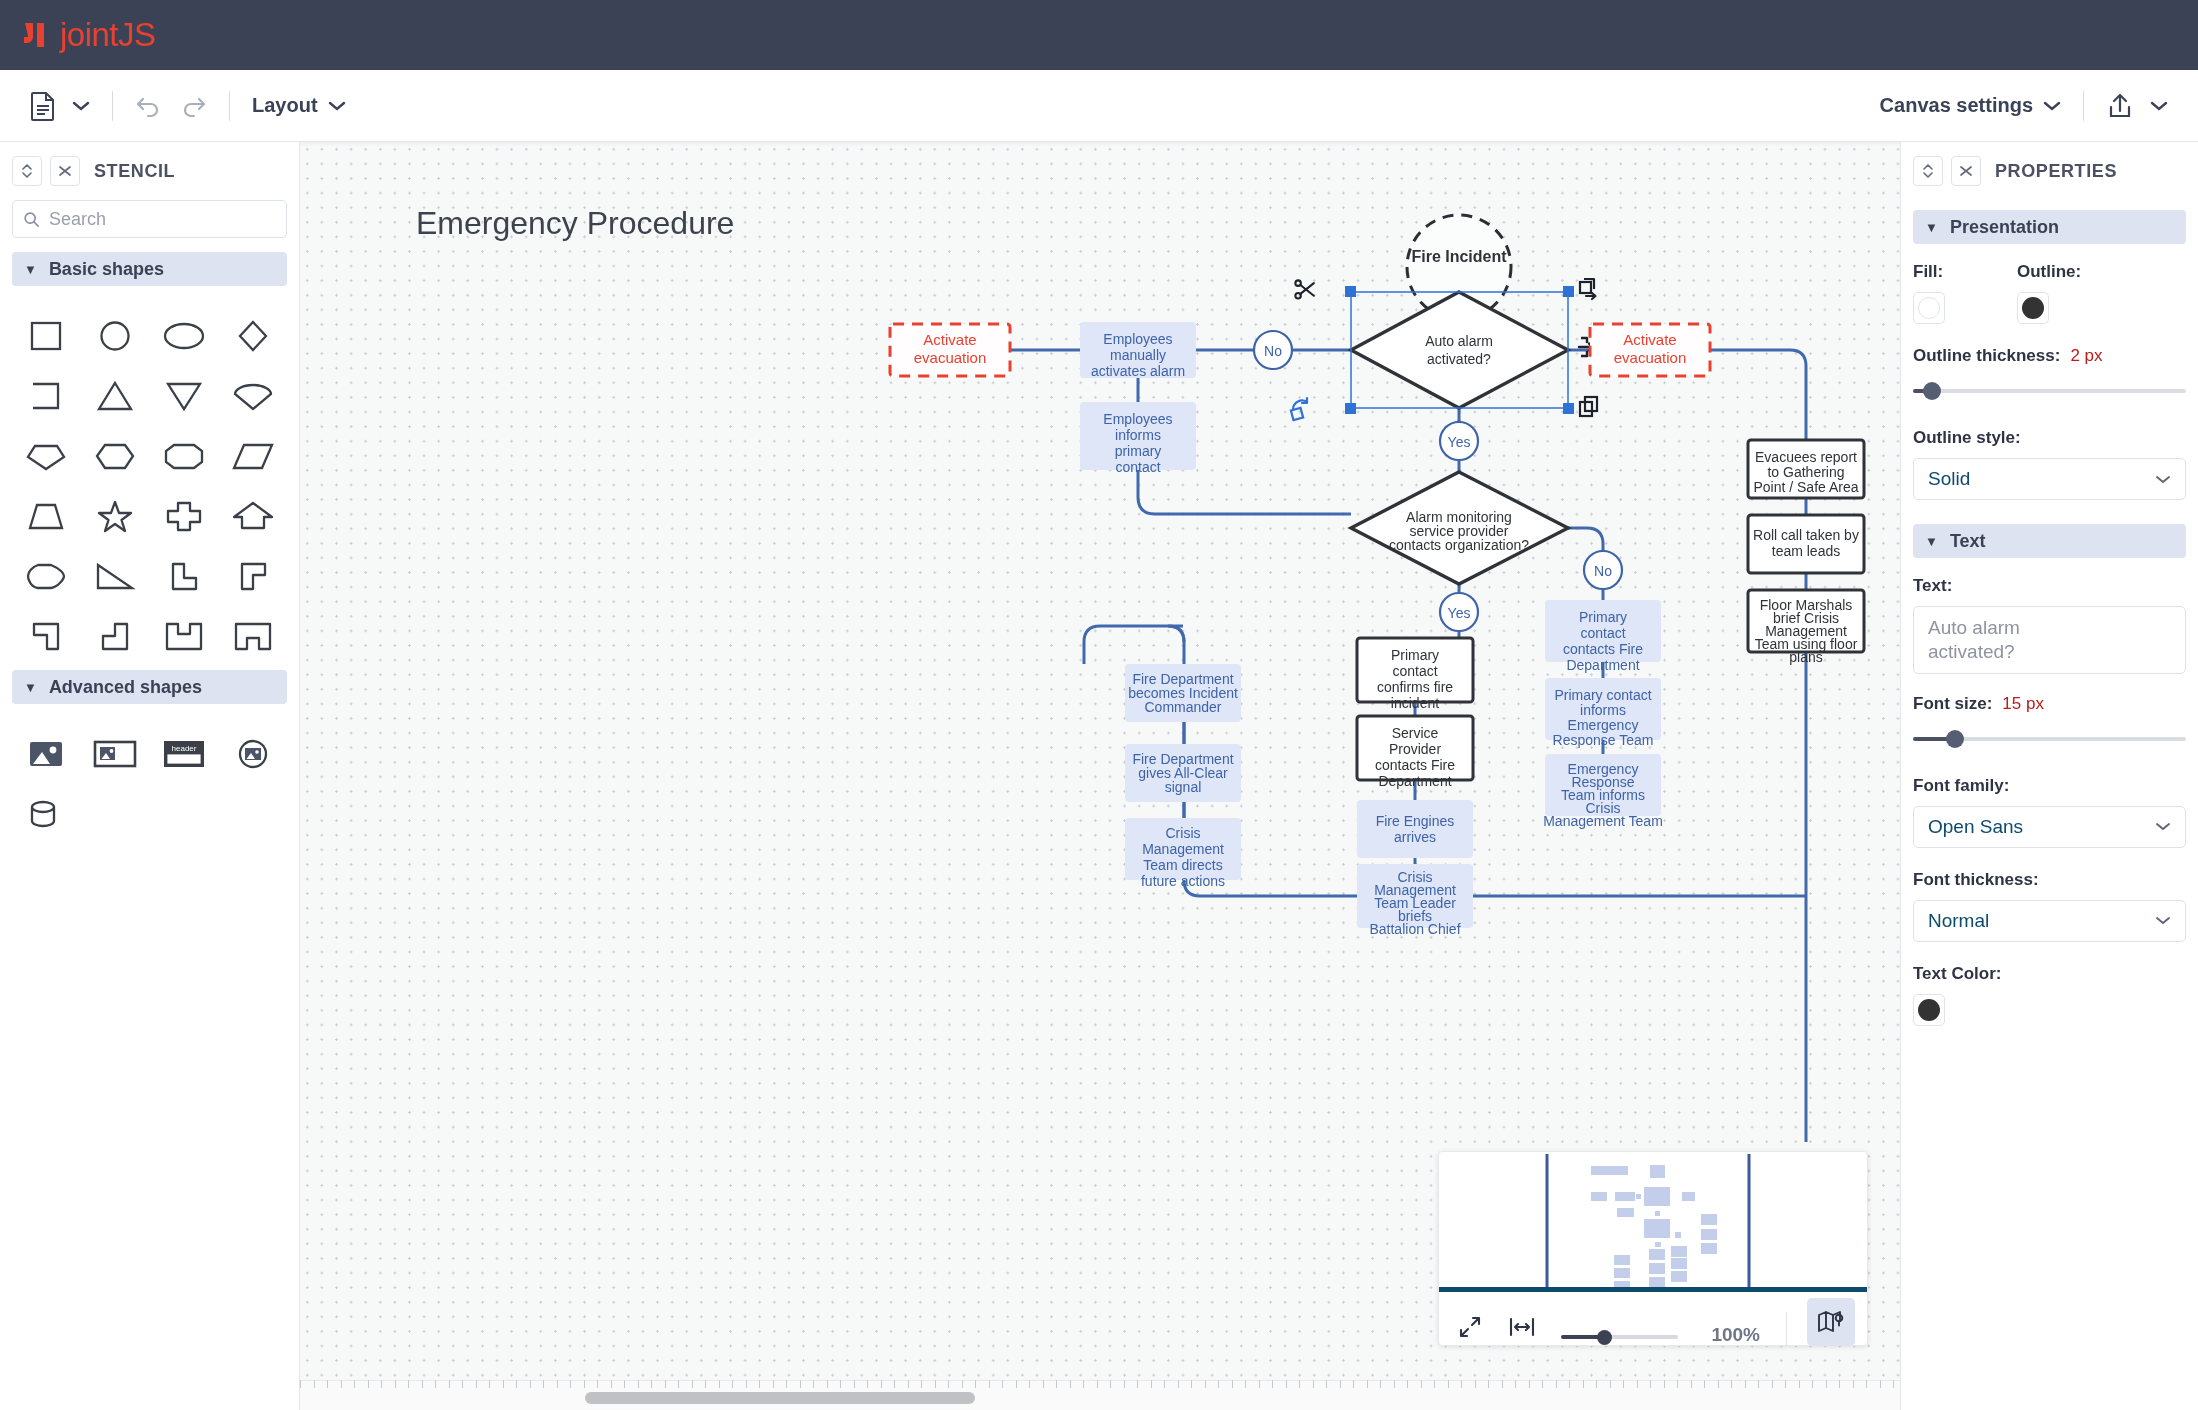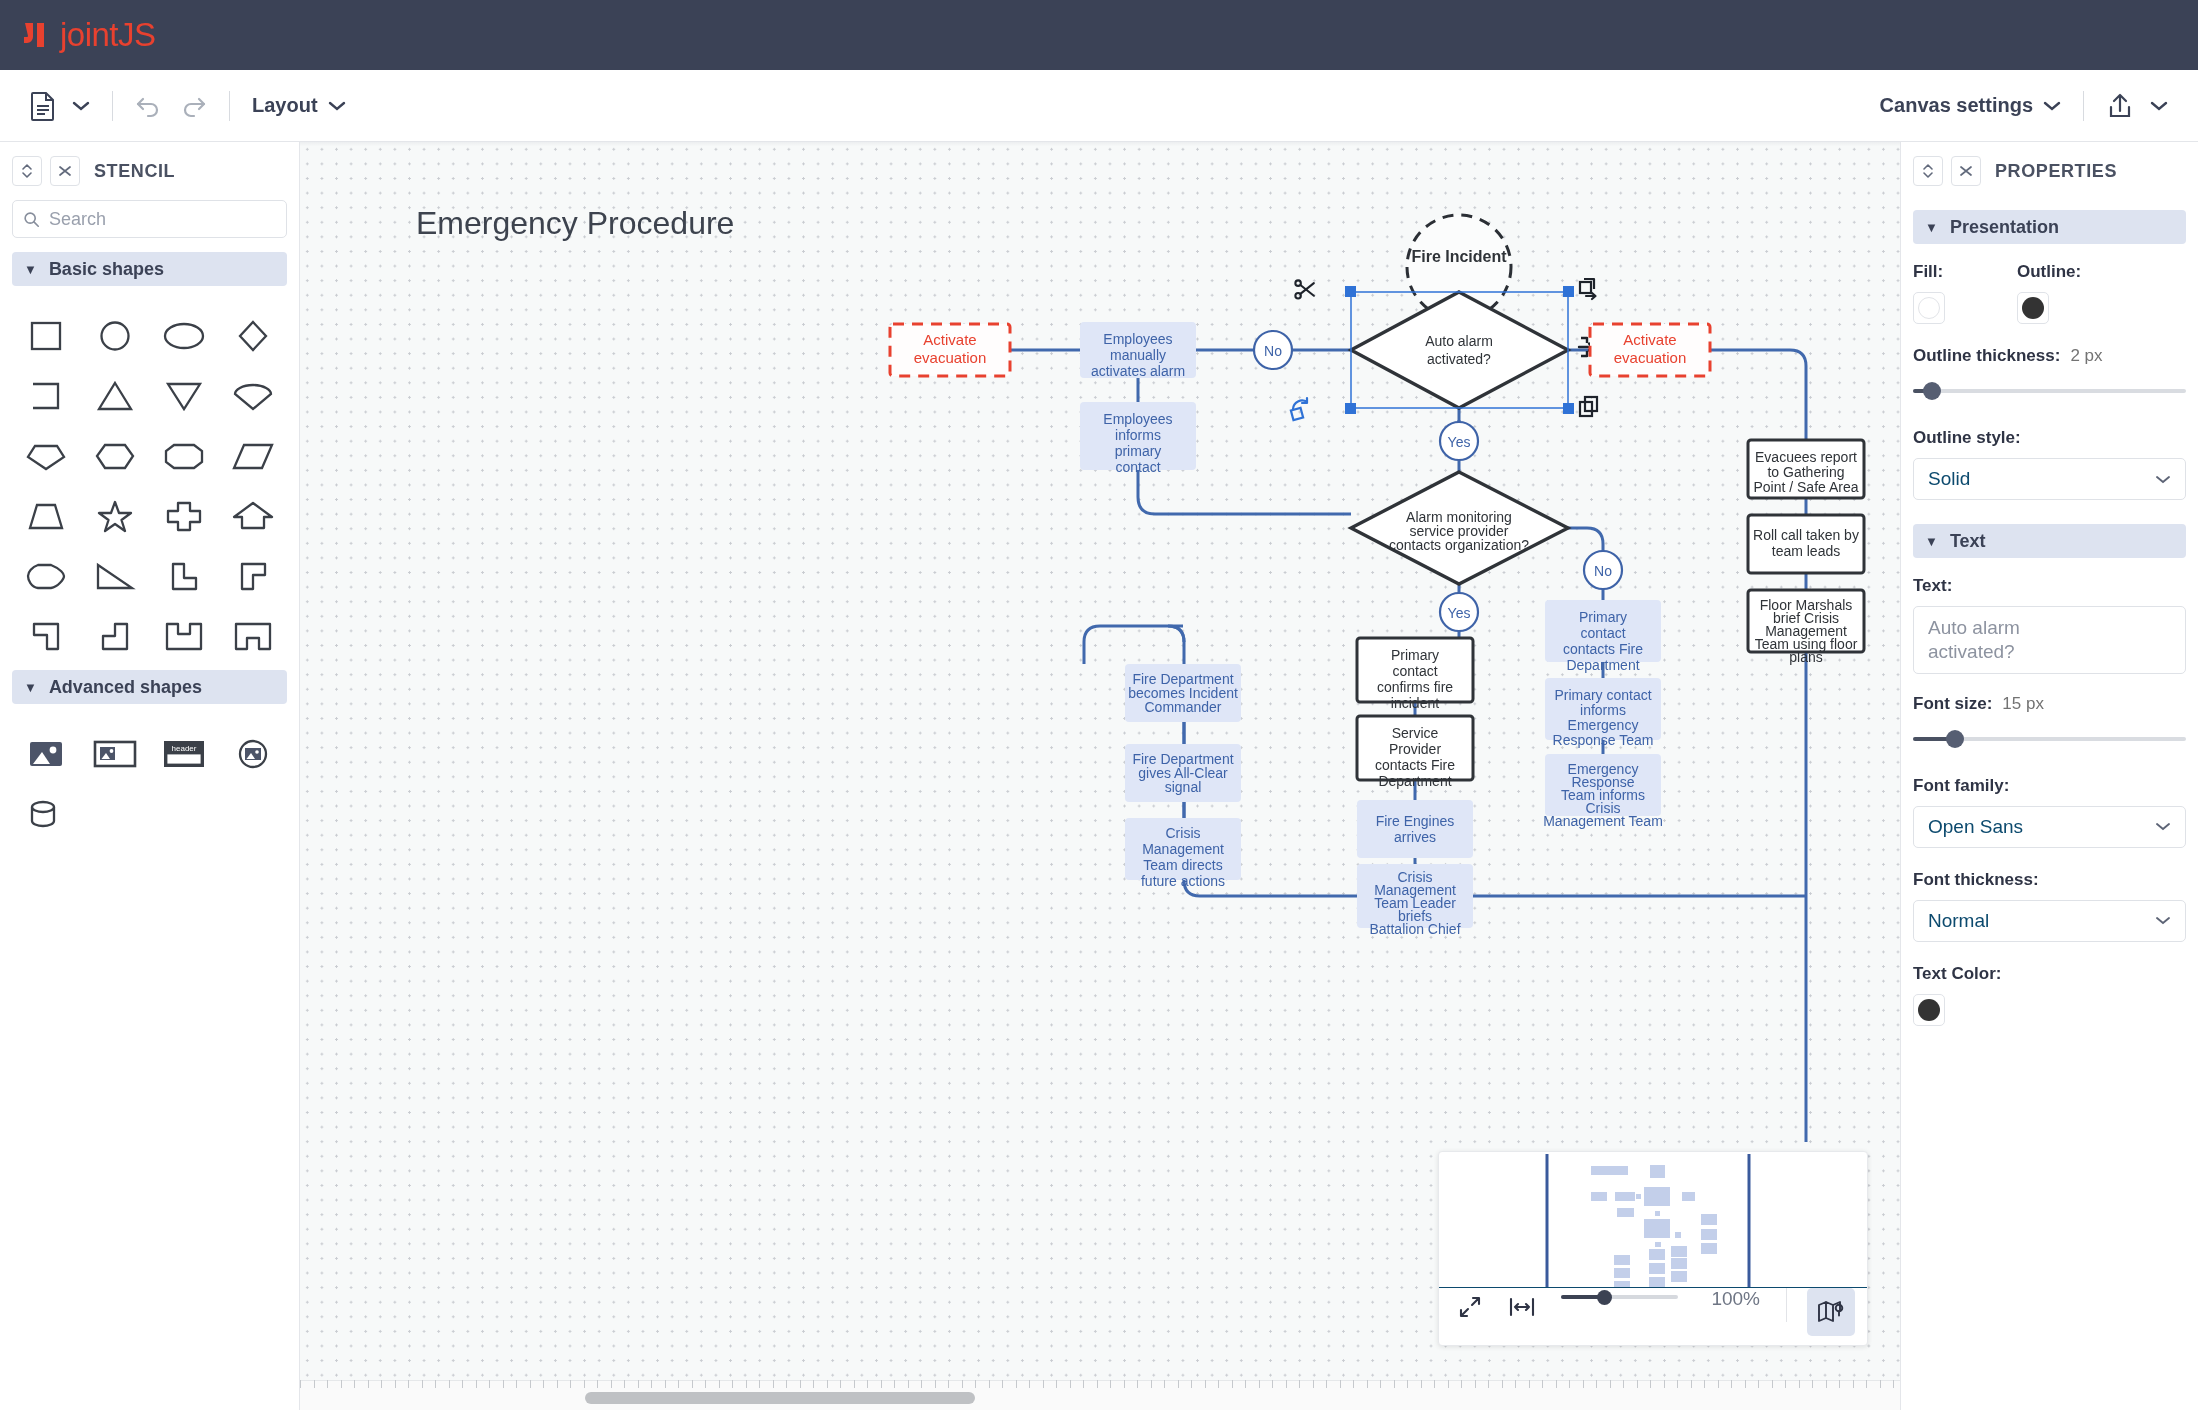--- a/index.html
+++ b/index.html
@@ -95,36 +95,36 @@
   
   .n-txt { font-family: "Liberation Sans", sans-serif; text-anchor: middle; }
 
   
   .minimap {
     position: absolute; right: 32px; bottom: 64px; width: 430px; height: 195px;
     background: #ffffff; border: 1px solid #e7e9ec; border-radius: 4px;
     box-shadow: 0 1px 5px rgba(0,0,0,0.10);
   }
   .mm-canvas { position: relative; width: 100%; height: 135px; overflow: hidden; }
-  .mm-bar { width: 100%; height: 59px; border-top: 1px solid #0c4a6e;
-            display: flex; align-items: flex-start; padding: 0 12px; gap: 14px; }
+  .mm-bar { width: 100%; height: 59px; border-top: 5px solid #0c4a6e;
+            display: flex; align-items: flex-end; padding: 0 12px; gap: 14px; font-weight: bold; }
   .mm-icon-btn { width: 38px; height: 38px; display:flex; align-items:center; justify-content:center; cursor:pointer; border-radius:4px; }
   .mm-slider-wrap { flex: 1; display: flex; align-items: center; padding: 0 6px; }
   .mm-zoom-label { font-size: 19px; color: #6f7685; min-width: 62px; text-align: right; }
   .mm-vsep { width:1px; height:34px; background:#e2e4e8; margin: 0 6px 0 12px; }
   .mm-map-btn { width: 48px; height: 48px; background: #dde3f0; border-radius: 5px;
                 display:flex; align-items:center; justify-content:center; cursor:pointer; }
 
   
   .props {
     position: absolute; right: 0; top: 142px; width: 298px; height: 1268px;
     background: #ffffff; border-left: 1px solid #e4e6ea;
   }
   .prop-label { font-size: 17px; font-weight: bold; color: #2f3445; }
-  .prop-value { font-size: 17px; color: #737373; }
+  .prop-value { font-size: 17px; color: #b91c1c; }
   .swatch {
     width: 32px; height: 32px; border: 1px solid #e0e3e8; border-radius: 5px;
     display: flex; align-items: center; justify-content: center; cursor: pointer; background:#fff;
   }
   .swatch-dot { width: 22px; height: 22px; border-radius: 50%; }
   .slider-row { position: relative; height: 22px; margin-top: 14px; }
   .slider-track-off { position:absolute; left:0; top:9px; height: 4px; width:100%; background: #d9dce1; border-radius:2px; }
   .slider-track-on { position:absolute; left:0; top:9px; height: 4px; background:#4a5162; border-radius:2px; }
   .slider-knob { position:absolute; top:2px; width:18px; height:18px; border-radius:50%; background:#565e72; cursor:grab; }
   .select-box {

